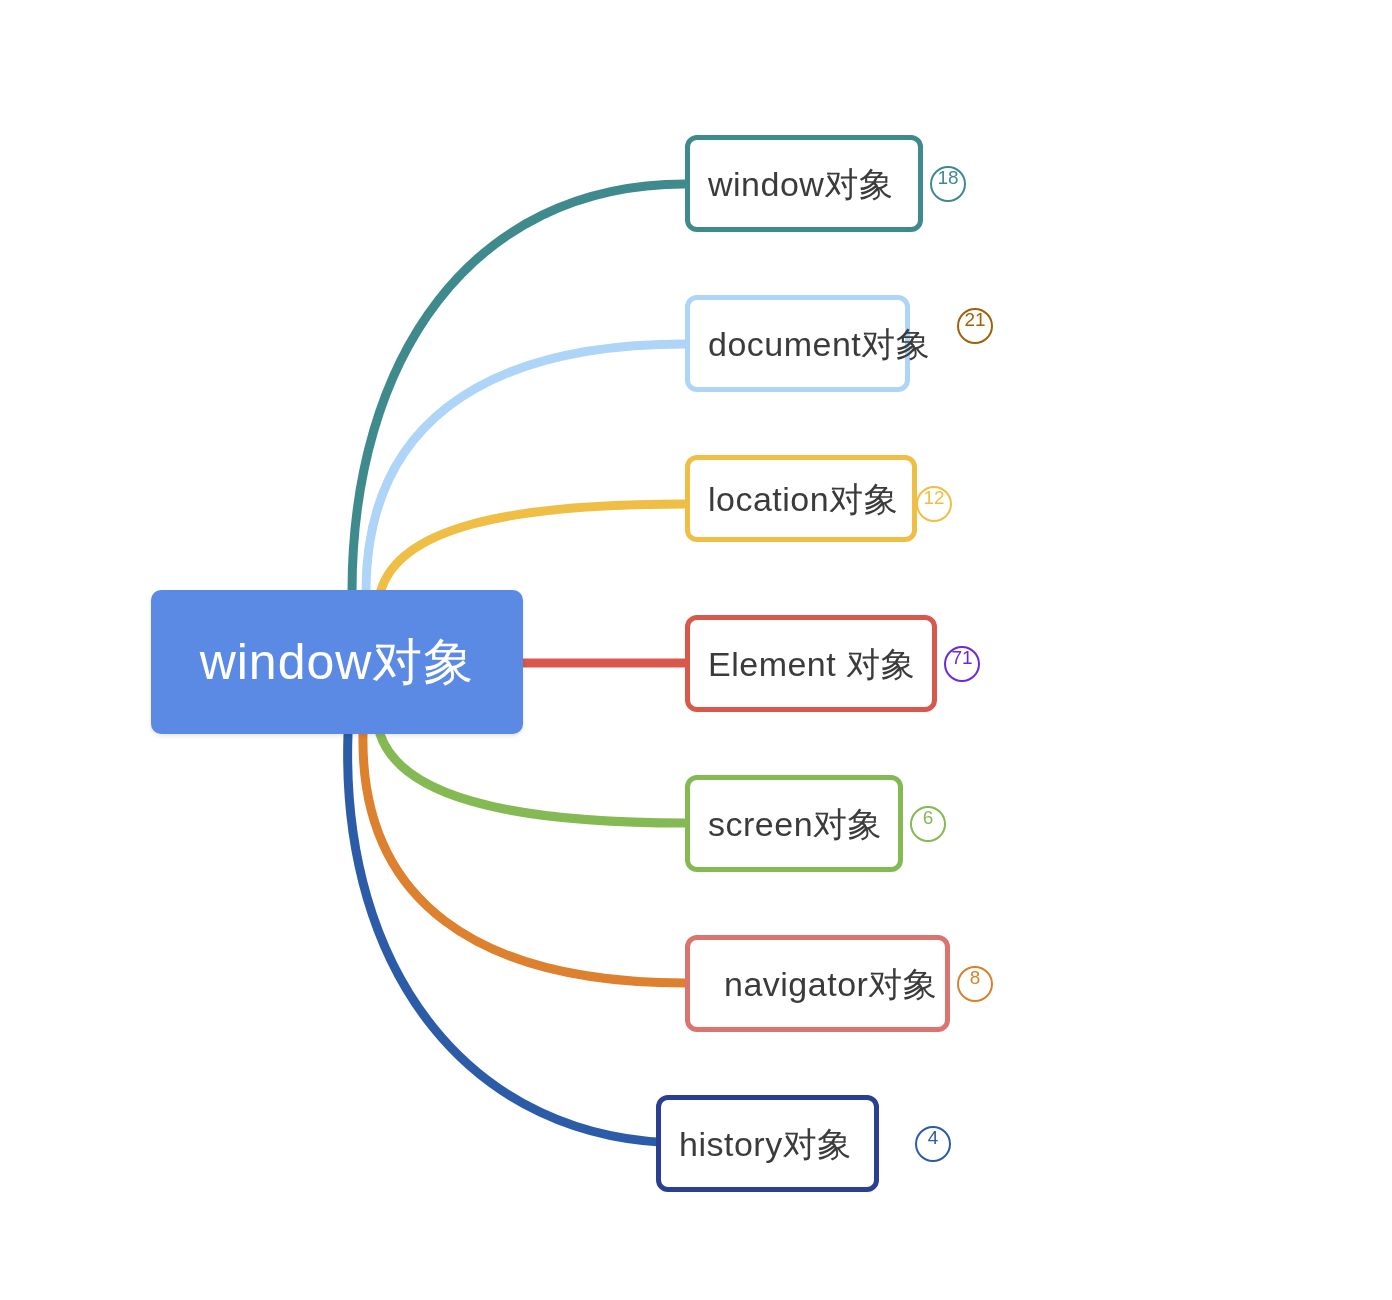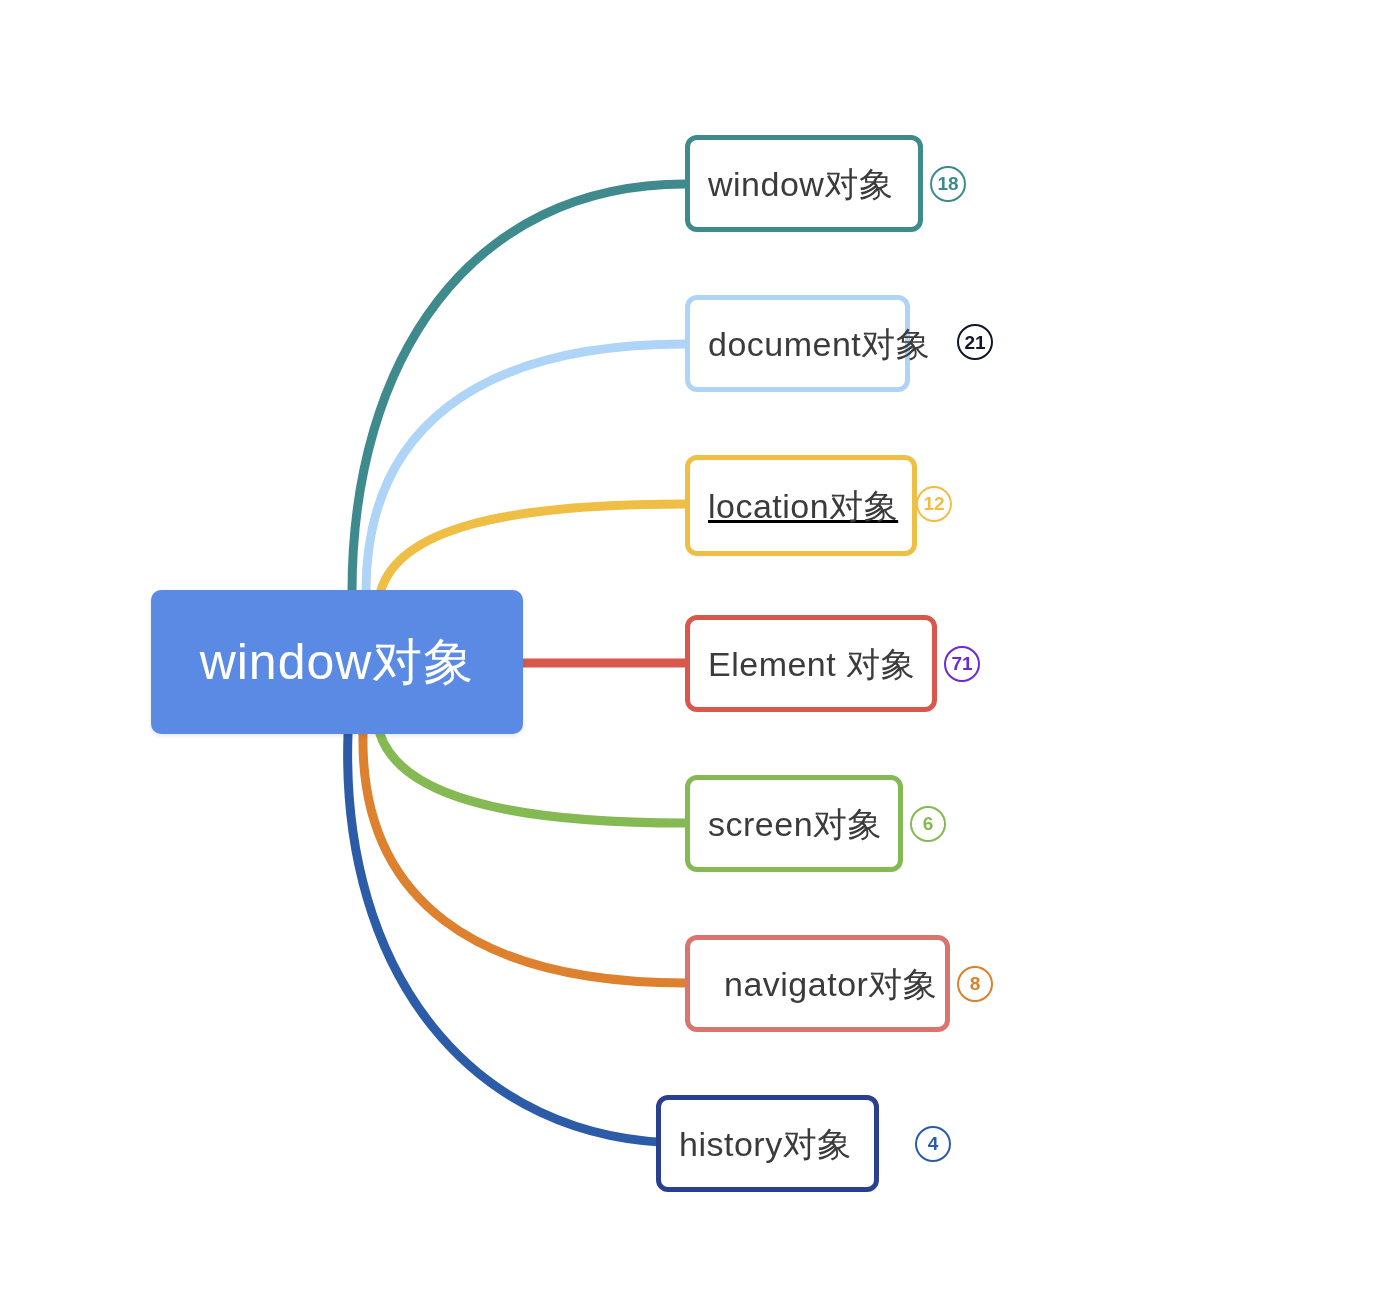--- a/index.html
+++ b/index.html
@@ -66,27 +66,26 @@
     letter-spacing: 1px;
     line-height: 1;
   }
   .badge {
     position: absolute;
     width: 36px;
     height: 36px;
     border-radius: 50%;
     border: 2px solid currentColor;
     display: flex;
-    align-items: center;
+    align-items: flex-start;
     justify-content: center;
     font-size: 19px;
     line-height: 1;
     background: transparent;
     box-sizing: border-box;
-    font-weight: bold;
   }
 </style>
 </head>
 <body style="background: rgb(255, 255, 255);">
 
 <div id="mindmap">
 
   <svg id="edges" viewBox="0 0 1392 1300" width="1392" height="1300" xmlns="http://www.w3.org/2000/svg">
 
     <path d="M 352 592 C 352 360 470 184 685 184" fill="none" stroke="#3f8a8c" stroke-width="9" stroke-linecap="round"></path>
@@ -111,25 +110,25 @@
   <div class="node" style="left: 685px; top: 135px; width: 238px; height: 97px; border-color: rgb(63, 138, 140);">
     <span class="node-label">window对象</span>
   </div>
   <div class="badge" style="left: 930px; top: 165.5px; color: rgb(63, 138, 140);">
     <span>18</span>
   </div>
 
   <div class="node" style="left: 685px; top: 295px; width: 225px; height: 97px; border-color: rgb(174, 212, 247);">
     <span class="node-label">document对象</span>
   </div>
-  <div class="badge" style="left: 957px; top: 324px; color: #0f172a;">
+  <div class="badge" style="left: 957px; top: 308px; color: #a16207;">
     <span>21</span>
   </div>
 
-  <div class="node" style="left: 685px; top: 455px; width: 232px; height: 101px; border-color: rgb(239, 190, 69); text-decoration: underline;">
+  <div class="node" style="left: 685px; top: 455px; width: 232px; height: 87px; border-color: rgb(239, 190, 69);">
     <span class="node-label">location对象</span>
   </div>
   <div class="badge" style="left: 916px; top: 485.5px; color: rgb(239, 190, 69);">
     <span>12</span>
   </div>
 
   <div class="node" style="left: 685px; top: 615px; width: 252px; height: 97px; border-color: rgb(217, 88, 76);">
     <span class="node-label">Element 对象</span>
   </div>
   <div class="badge" style="left: 944px; top: 645.5px; color: #6d28d9;">

